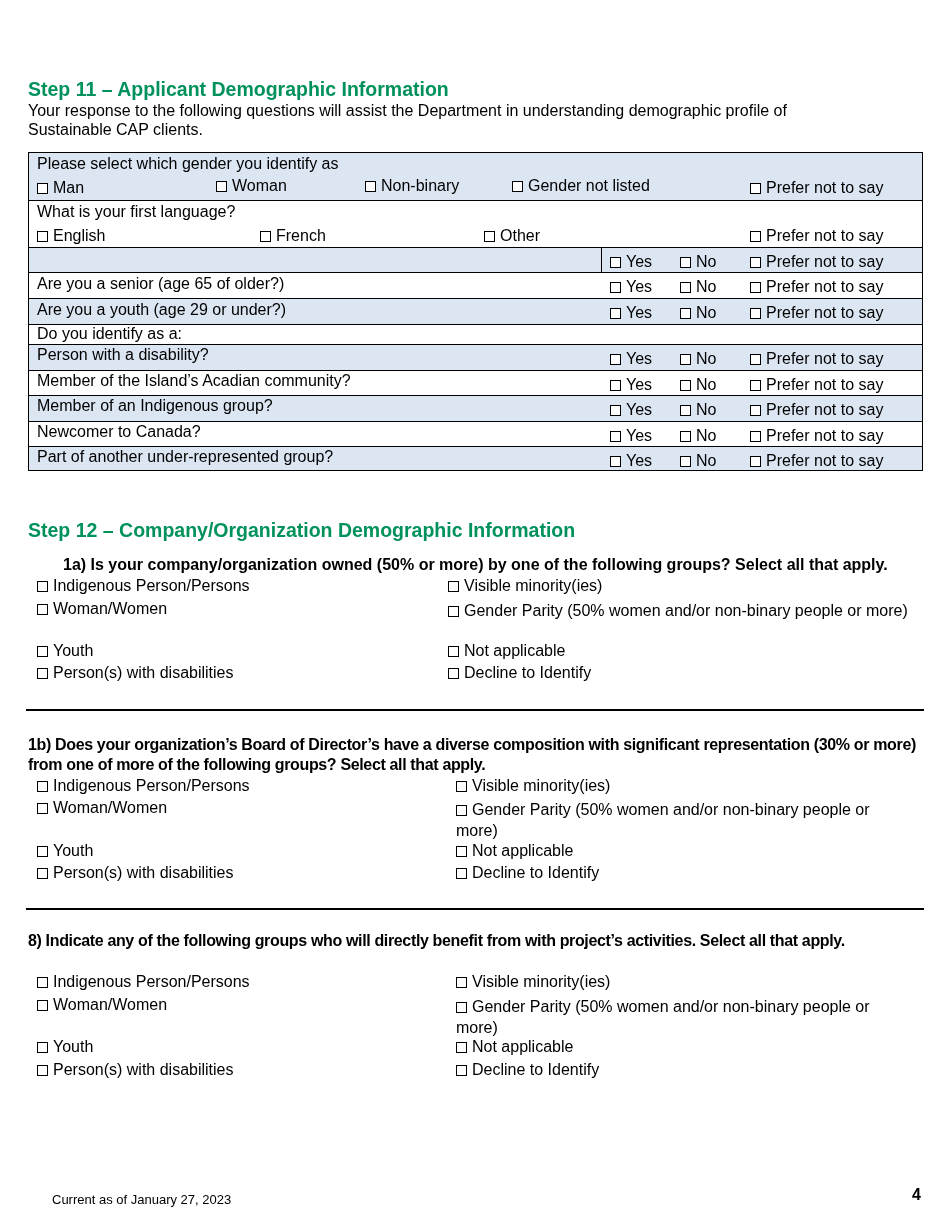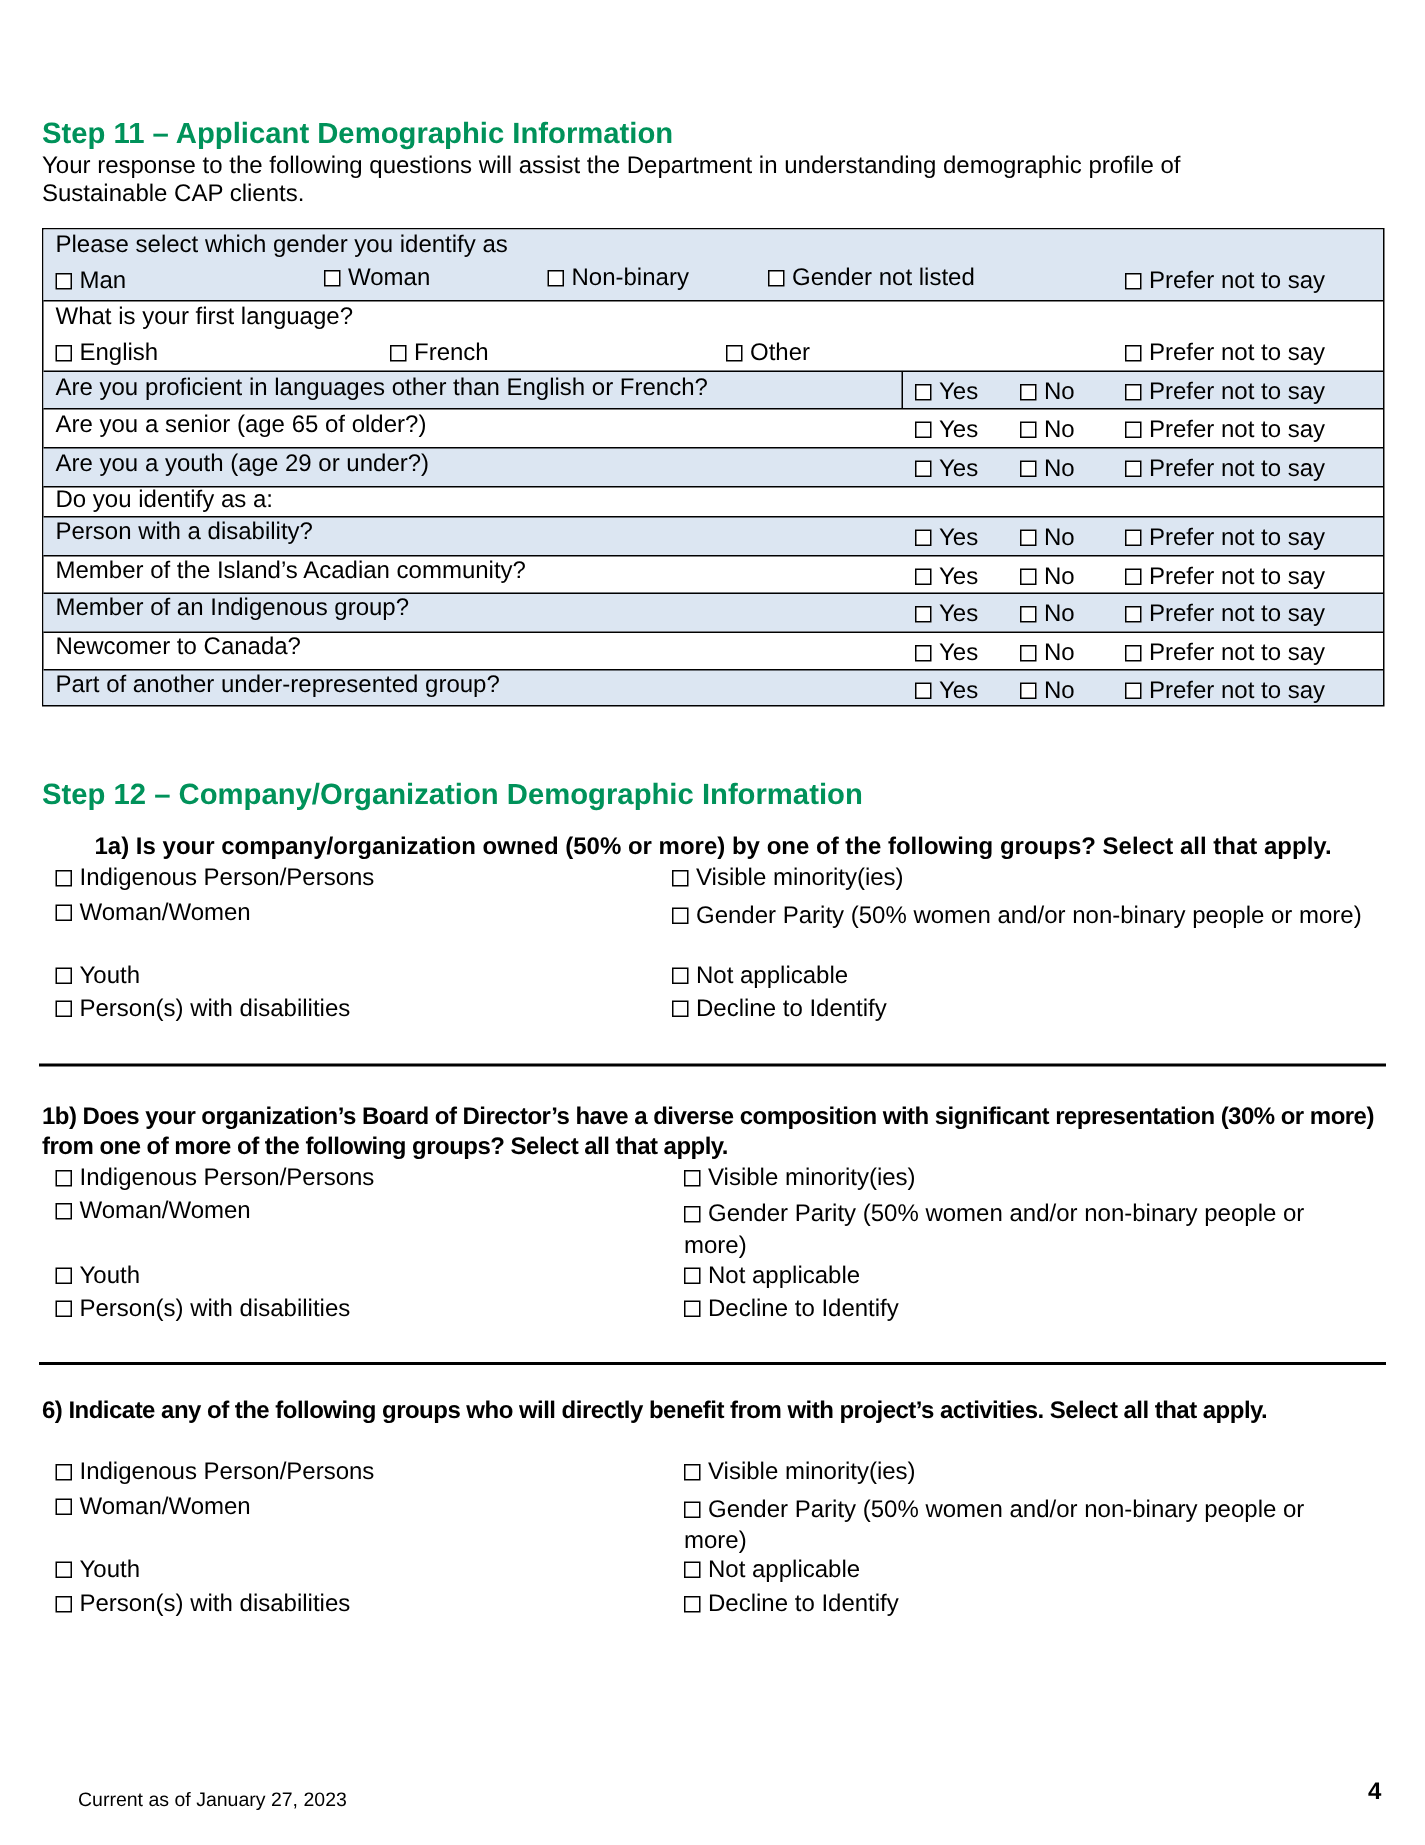--- a/index.html
+++ b/index.html
@@ -46,21 +46,20 @@
 
   <div class="row" style="top:47px; height:47px;">
     <div class="q" style="top:2px;">What is your first language?</div>
     <div class="opt" style="left:8px; top:26px;"><span class="cb"></span><span>English</span></div>
     <div class="opt" style="left:231px; top:26px;"><span class="cb"></span><span>French</span></div>
     <div class="opt" style="left:455px; top:26px;"><span class="cb"></span><span>Other</span></div>
     <div class="opt" style="left:721px; top:26px;"><span class="cb"></span><span>Prefer not to say</span></div>
   </div>
 
   <div class="row blue" style="top:94px; height:25px;">
-    <div class="q" style="top:2px;">Are you proficient in languages other than English or French?</div>
     <div class="vdiv"></div>
     <div class="opt" style="left:581px; top:5px;"><span class="cb"></span><span>Yes</span></div>
     <div class="opt" style="left:651px; top:5px;"><span class="cb"></span><span>No</span></div>
     <div class="opt" style="left:721px; top:5px;"><span class="cb"></span><span>Prefer not to say</span></div>
   </div>
 
   <div class="row" style="top:119px; height:26px;">
     <div class="q" style="top:2px;">Are you a senior (age 65 of older?)</div>
     <div class="opt" style="left:581px; top:5px;"><span class="cb"></span><span>Yes</span></div>
     <div class="opt" style="left:651px; top:5px;"><span class="cb"></span><span>No</span></div>
@@ -133,21 +132,21 @@
 <div class="opt" style="left:37px; top:799px;"><span class="cb"></span><span>Woman/Women</span></div>
 <div class="opt" style="left:37px; top:842px;"><span class="cb"></span><span>Youth</span></div>
 <div class="opt" style="left:37px; top:864px;"><span class="cb"></span><span>Person(s) with disabilities</span></div>
 <div class="opt" style="left:456px; top:777px;"><span class="cb"></span><span>Visible minority(ies)</span></div>
 <div class="opt" style="left:456px; top:799px; width:455px; white-space:normal; line-height:21px;"><span class="cb"></span><span>Gender Parity (50% women and/or non-binary people or more)</span></div>
 <div class="opt" style="left:456px; top:842px;"><span class="cb"></span><span>Not applicable</span></div>
 <div class="opt" style="left:456px; top:864px;"><span class="cb"></span><span>Decline to Identify</span></div>
 
 <div class="hr" style="top:908px;"></div>
 
-<div class="bq cond" style="top:931px;">6) Indicate any of the following groups who will directly benefit from with project’s activities. Select all that apply.</div>
+<div class="bq cond" style="top:931px;">8) Indicate any of the following groups who will directly benefit from with project’s activities. Select all that apply.</div>
 <div class="opt" style="left:37px; top:973px;"><span class="cb"></span><span>Indigenous Person/Persons</span></div>
 <div class="opt" style="left:37px; top:996px;"><span class="cb"></span><span>Woman/Women</span></div>
 <div class="opt" style="left:37px; top:1038px;"><span class="cb"></span><span>Youth</span></div>
 <div class="opt" style="left:37px; top:1061px;"><span class="cb"></span><span>Person(s) with disabilities</span></div>
 <div class="opt" style="left:456px; top:973px;"><span class="cb"></span><span>Visible minority(ies)</span></div>
 <div class="opt" style="left:456px; top:996px; width:455px; white-space:normal; line-height:21px;"><span class="cb"></span><span>Gender Parity (50% women and/or non-binary people or more)</span></div>
 <div class="opt" style="left:456px; top:1038px;"><span class="cb"></span><span>Not applicable</span></div>
 <div class="opt" style="left:456px; top:1061px;"><span class="cb"></span><span>Decline to Identify</span></div>
 
 <div class="footer">Current as of January 27, 2023</div>

